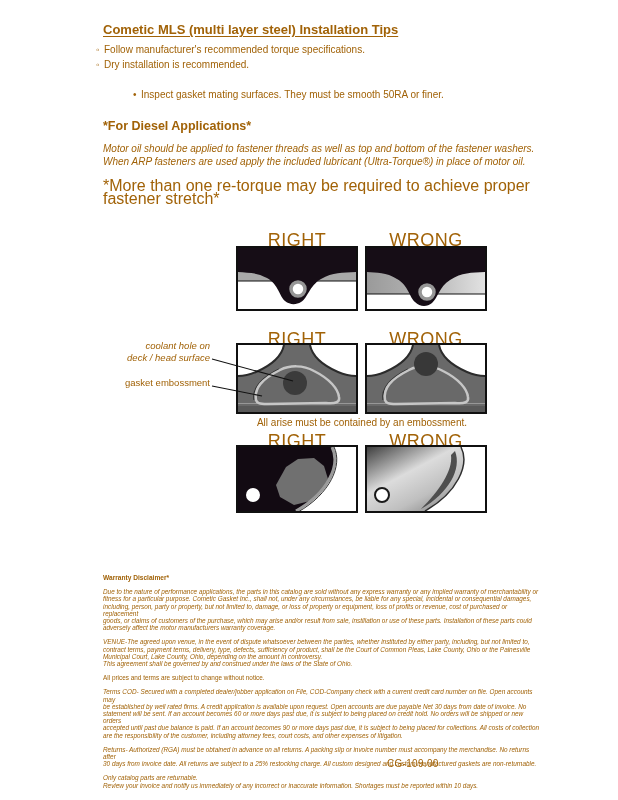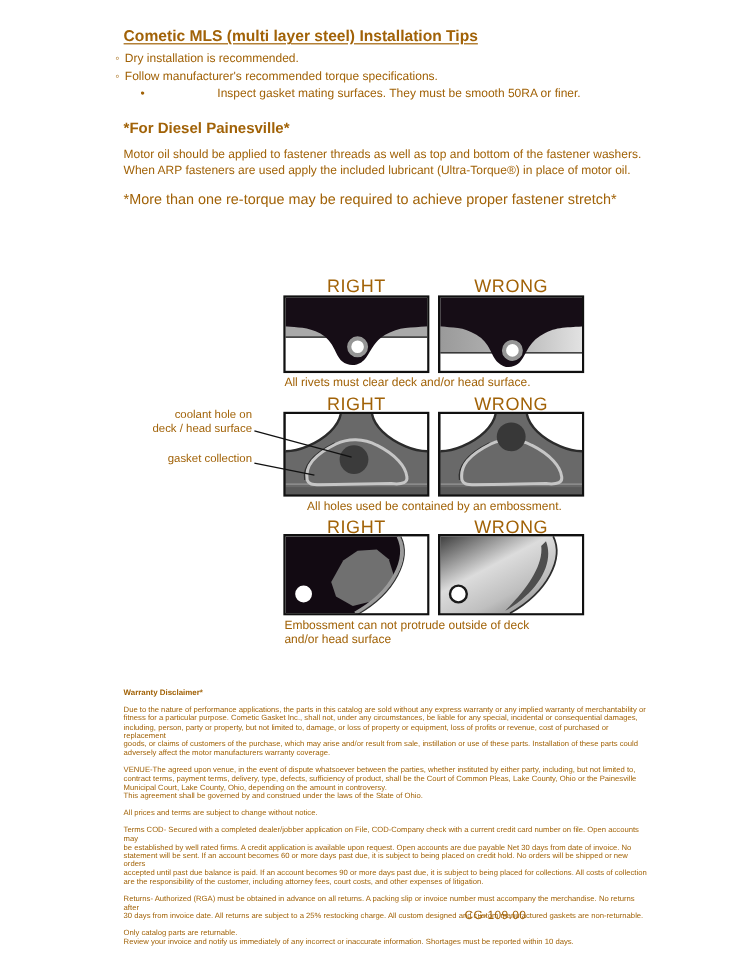--- a/index.html
+++ b/index.html
@@ -1,35 +1,35 @@
 <!DOCTYPE html>
 <html><head>
 <meta charset="utf-8">
 <style>
   html,body{margin:0;padding:0;background:#fff;}
   #page{position:relative;width:618px;height:800px;background:#ffffff;overflow:hidden;
         font-family:"Liberation Sans",sans-serif;color:#a16207;padding-left:17px;}
-  .lines{white-space:pre-line;}
+  .lines{white-space:pre-line;font-style:italic;}
 
   
   #content{position:absolute;left:96px;top:22px;width:444px;}
   #doc-title{font-size:13px;font-weight:bold;margin:0 0 6px 7px;
              text-decoration:underline;text-underline-offset:2px;}
   ul.bullets{list-style:none;margin:0;padding:0;font-size:10px;}
   ul.bullets>li{position:relative;padding-left:8px;line-height:14.5px;}
   ul.bullets>li::before{content:"◦";position:absolute;left:0;top:0;}
-  ul.subs{list-style:none;margin:0;padding:0 0 0 21px;font-size:10px;text-align:center;}
+  ul.subs{list-style:none;margin:16px;padding:0 0 0 21px;font-size:10px;}
   ul.subs>li{position:relative;padding-left:8px;line-height:14.5px;}
   ul.subs>li::before{content:"•";position:absolute;left:0;top:0;}
   #diesel-heading{font-size:12.5px;font-weight:bold;margin:13px 0 0 7px;}
   .body-para{font-size:10px;line-height:13.5px;margin:9px 0 0 7px;}
-  .footnote{font-size:12px;line-height:13px;margin:10px 0 5px 7px;}
+  .footnote{font-size:16px;line-height:13px;margin:10px 0 5px 7px;}
 
   
-  .fig-label{position:absolute;width:122px;text-align:center;font-size:15px;letter-spacing:.5px;}
+  .fig-label{position:absolute;width:122px;text-align:center;font-size:18px;letter-spacing:.5px;}
   .fig-box{position:absolute;width:122px;}
   .fig-box svg{display:block;}
   .fig-caption{position:absolute;font-size:10px;line-height:12px;}
   .annot{position:absolute;width:92px;text-align:right;font-size:9.5px;line-height:11.5px;}
   #annot-lines{position:absolute;left:206px;top:352px;z-index:5;pointer-events:none;}
 
   
   #warranty{position:absolute;left:103px;top:574px;width:436px;font-size:6.4px;line-height:7.2px;}
   #warranty .w-head{font-weight:bold;margin:0 0 7px 0;font-size:6.6px;}
   #warranty p{margin:0 0 7px 0;}
@@ -37,28 +37,28 @@
 </style>
 </head>
 <body>
 
 <div id="page">
 
   <div id="content">
     <h1 id="doc-title">Cometic MLS (multi layer steel) Installation Tips</h1>
 
     <ul class="bullets">
+      <li>Follow manufacturer's recommended torque specifications.</li>
       <li>Dry installation is recommended.</li>
-      <li>Follow manufacturer's recommended torque specifications.</li>
     </ul>
     <ul class="subs">
       <li>Inspect gasket mating surfaces.  They must be smooth 50RA or finer.</li>
     </ul>
 
-    <h2 id="diesel-heading">*For Diesel Painesville*</h2>
+    <h2 id="diesel-heading">*For Diesel Applications*</h2>
     <p class="body-para lines">Motor oil should be applied to fastener threads as well as top and bottom of the fastener washers.
 When ARP fasteners are used apply the included lubricant (Ultra-Torque®) in place of motor oil.</p>
     <p class="footnote">*More than one re-torque may be required to achieve proper fastener stretch*</p>
   </div>
 
   <div class="fig-label" style="left:236px;top:230px;">RIGHT</div>
   <div class="fig-label" style="left:365px;top:230px;">WRONG</div>
 
   <div class="fig-box" style="left:236px;top:246px;">
     <svg width="122" height="65" viewBox="0 0 122 65">
@@ -80,28 +80,27 @@
         </linearGradient>
       </defs>
       <rect x="1" y="1" width="120" height="63" fill="#ffffff"></rect>
       <rect x="2" y="26" width="118" height="22" fill="url(#g1)"></rect>
       <line x1="2" y1="48" x2="120" y2="48" stroke="#101010" stroke-width="1"></line>
       <path d="M2,2 H120 V26 C106,27 97,26 85,34 C74,41 73,52 67,57 C62,61 55,61 50,56 C44,51 44,40 32,33 C21,26 12,27 2,26 Z" fill="#160d16"></path>
       <circle cx="62" cy="46" r="7" fill="#ffffff" stroke="#969696" stroke-width="3.5"></circle>
       <rect x="1" y="1" width="120" height="63" fill="none" stroke="#101010" stroke-width="2"></rect>
     </svg>
   </div>
-  <div class="fig-caption" style="left:237px;top:314px;">All rivets must clear deck and/or head surface.</div>
 
   <div class="fig-label" style="left:236px;top:329px;">RIGHT</div>
   <div class="fig-label" style="left:365px;top:329px;">WRONG</div>
 
   <div class="annot lines" style="left:118px;top:340px;">coolant hole on
 deck / head surface</div>
-  <div class="annot" style="left:118px;top:377px;">gasket collection</div>
+  <div class="annot" style="left:118px;top:377px;">gasket embossment</div>
   <svg id="annot-lines" width="92" height="48" viewBox="0 0 92 48">
     <line x1="6" y1="7" x2="87" y2="29" stroke="#111" stroke-width="1.1"></line>
     <line x1="6" y1="34" x2="56" y2="44" stroke="#111" stroke-width="1.1"></line>
   </svg>
 
   <div class="fig-box" style="left:236px;top:343px;">
     <svg width="122" height="71" viewBox="0 0 122 71">
       <rect x="1" y="1" width="120" height="69" fill="#696969"></rect>
       <path d="M2,2 H48 C46,12 36,22 20,29 C13,32 7,33 2,33 Z" fill="#ffffff"></path>
       <path d="M48,2 C46,12 36,22 20,29 C13,32 7,33 2,33" fill="none" stroke="#2b2b2b" stroke-width="2"></path>
@@ -123,21 +122,21 @@
       <path d="M120,2 H74 C76,12 86,22 102,29 C109,32 115,33 120,33 Z" fill="#ffffff"></path>
       <path d="M74,2 C76,12 86,22 102,29 C109,32 115,33 120,33" fill="none" stroke="#2b2b2b" stroke-width="2"></path>
       <rect x="2" y="63" width="118" height="6" fill="#595959"></rect>
       <line x1="2" y1="60.5" x2="120" y2="60.5" stroke="#979797" stroke-width="1"></line>
       <path d="M18,57 C16,45 25,35 43,26" fill="none" stroke="#303030" stroke-width="1.2"></path>
       <path d="M20,57 C18,45 26,36 44,27 C54,22 67,22 78,28 C94,36 102,46 103,54 C104,59 100,61 90,60 L31,61 C23,61 21,60 20,57 Z" fill="none" stroke="#c6c6c6" stroke-width="2.5"></path>
       <circle cx="61" cy="21" r="12" fill="#383838"></circle>
       <rect x="1" y="1" width="120" height="69" fill="none" stroke="#101010" stroke-width="2"></rect>
     </svg>
   </div>
-  <div class="fig-caption" style="left:236px;top:417px;width:252px;text-align:center;">All holes used be contained by an embossment.</div>
+  <div class="fig-caption" style="left:236px;top:417px;width:252px;text-align:center;">All arise must be contained by an embossment.</div>
 
   <div class="fig-label" style="left:236px;top:431px;">RIGHT</div>
   <div class="fig-label" style="left:365px;top:431px;">WRONG</div>
 
   <div class="fig-box" style="left:236px;top:445px;">
     <svg width="122" height="68" viewBox="0 0 122 68">
       <rect x="1" y="1" width="120" height="66" fill="#ffffff"></rect>
       <path d="M2,2 H96 C105,20 92,48 60,66 L2,66 Z" fill="#120a12"></path>
       <path d="M40,40 L50,22 62,14 78,13 88,21 92,34 88,46 74,56 58,60 44,52 Z" fill="#707070"></path>
       <path d="M120,2 L96,2 C105,20 92,48 60,66 L120,66 Z" fill="#ffffff"></path>
@@ -159,22 +158,20 @@
       </defs>
       <rect x="1" y="1" width="120" height="66" fill="#ffffff"></rect>
       <path d="M2,2 H96 C105,20 92,48 60,66 L2,66 Z" fill="url(#g3)"></path>
       <path d="M90,6 C97,24 84,48 56,64 C74,46 88,26 86,10 Z" fill="#4e4e4e"></path>
       <path d="M120,2 L96,2 C105,20 92,48 60,66 L120,66 Z" fill="#ffffff"></path>
       <path d="M96,2 C105,20 92,48 60,66" fill="none" stroke="#2e2e2e" stroke-width="1.5"></path>
       <circle cx="17" cy="50" r="7" fill="#ffffff" stroke="#1a1a1a" stroke-width="2"></circle>
       <rect x="1" y="1" width="120" height="66" fill="none" stroke="#101010" stroke-width="2"></rect>
     </svg>
   </div>
-  <div class="fig-caption lines" style="left:237px;top:516px;">Embossment can not protrude outside of deck
-and/or head surface</div>
 
   <div id="warranty">
     <p class="w-head">Warranty Disclaimer*</p>
     <p class="lines">Due to the nature of performance applications, the parts in this catalog are sold without any express warranty or any implied warranty of merchantability or
 fitness for a particular purpose.  Cometic Gasket Inc., shall not, under any circumstances, be liable for any special, incidental or consequential damages,
 including, person, party or property, but not limited to, damage, or loss of property or equipment, loss of profits or revenue, cost of purchased or replacement
 goods, or claims of customers of the purchase, which may arise and/or result from sale, instillation or use of these parts.  Installation of these parts could
 adversely affect the motor manufacturers warranty coverage.</p>
     <p class="lines">VENUE-The agreed upon venue, in the event of dispute whatsoever between the parties, whether instituted by either party, including, but not limited to,
 contract terms, payment terms, delivery, type, defects, sufficiency of product, shall be the Court of Common Pleas, Lake County, Ohio or the Painesville

